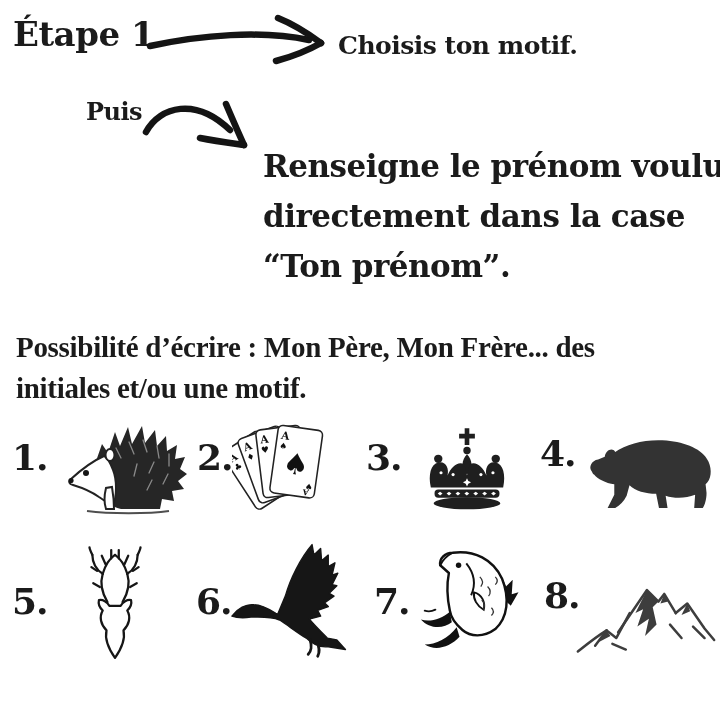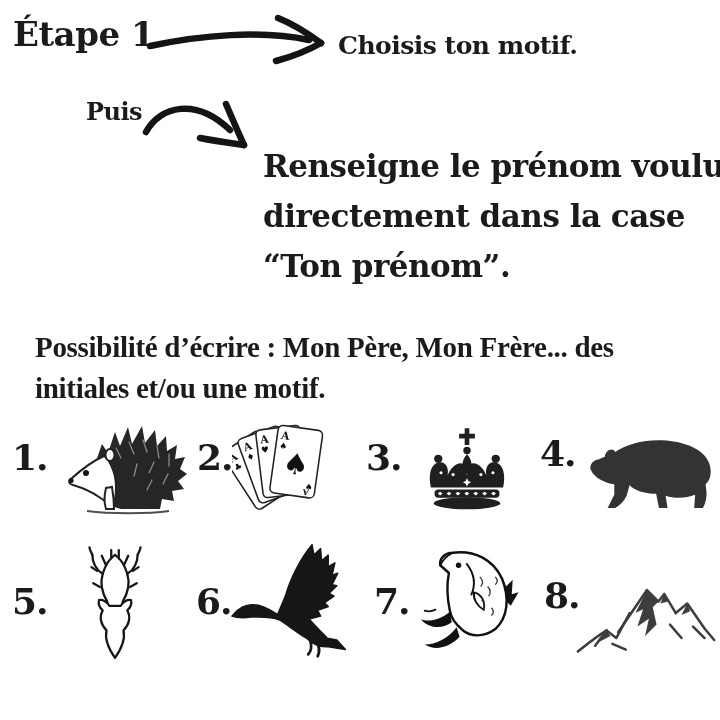--- a/index.html
+++ b/index.html
@@ -43,21 +43,21 @@
       <path d="M60,46 C75,49 90,51 104,53"></path>
     </g>
   </svg>
 
   <div class="abs h para" style="left:263px;top:141px;font-size:31px;line-height:50px;">
     <div>Renseigne le prénom voulu</div>
     <div>directement dans la case</div>
     <div>“Ton prénom”.</div>
   </div>
 
-  <div class="abs note" style="left:16px;top:327px;font-size:29px;line-height:41px;margin-left:19px;">
+  <div class="abs note" style="left:16px;top:327px;font-size:29px;line-height:41px;">
     <div>Possibilité d’écrire : Mon Père, Mon Frère... des</div>
     <div>initiales et/ou une motif.</div>
   </div>
 
   <div class="abs num" style="left:12px;top:436px;">1.</div>
   <div class="abs num" style="left:197px;top:436px;">2.</div>
   <div class="abs num" style="left:366px;top:436px;">3.</div>
   <div class="abs num" style="left:540px;top:432px;">4.</div>
 
   <svg class="abs" style="left:58px;top:418px;" width="132" height="100" viewBox="0 0 130 100">

